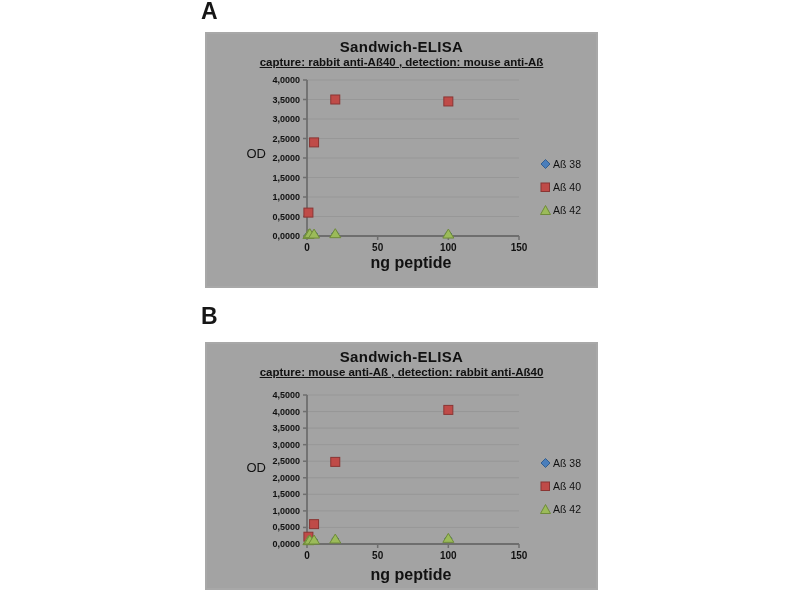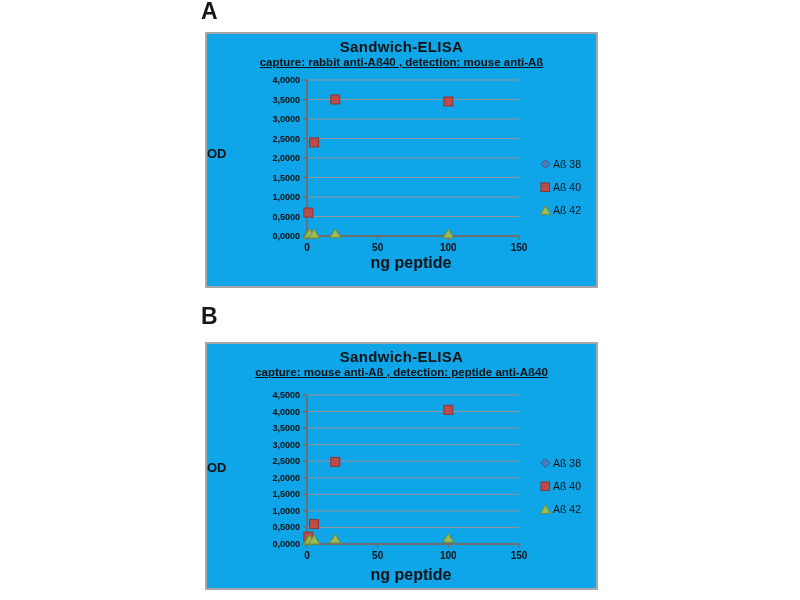--- a/index.html
+++ b/index.html
@@ -1,30 +1,30 @@
 <!DOCTYPE html>
 <html><head>
 <meta charset="utf-8">
 <style>
   html,body{margin:0;padding:0;background:#ffffff;}
   body{position:relative;width:800px;height:600px;overflow:hidden;
        font-family:"Liberation Sans",sans-serif;color:#111;}
   .panel-letter{position:absolute;left:201px;font-size:23px;font-weight:bold;color:#161616;}
   #letter-a{top:-2px;}
   #letter-b{top:303px;}
-  .panel{position:absolute;left:205px;width:393px;background:#0ea5e9;
+  .panel{position:absolute;left:205px;width:393px;background:#a3a3a3;
          border:2px solid #a8a8a8;box-sizing:border-box;}
   #panel-0{top:32px;height:256px;}
   #panel-1{top:342px;height:248px;}
   .chart-title{position:absolute;top:4px;left:0;width:100%;text-align:center;
                font-size:15px;font-weight:bold;letter-spacing:.3px;}
   .chart-subtitle{position:absolute;top:22px;left:0;width:100%;text-align:center;
                   font-size:11.5px;font-weight:bold;text-decoration:underline;}
-  .ylabel{position:absolute;left:0;width:36px;text-align:left;
-          font-size:13px;font-weight:bold;}
+  .ylabel{position:absolute;left:23px;width:36px;text-align:right;
+          font-size:13px;font-weight:normal;}
   #panel-0 .ylabel{top:112px;}
   #panel-1 .ylabel{top:116px;}
   .xlabel{position:absolute;left:98px;width:212px;text-align:center;
           font-size:16px;font-weight:bold;}
   #panel-0 .xlabel{top:220px;}
   #panel-1 .xlabel{top:222px;}
   svg.plot{position:absolute;left:0;top:0;}
   .legend{position:absolute;left:332px;display:flex;flex-direction:column;}
   #panel-0 .legend{top:118px;}
   #panel-1 .legend{top:107px;}
@@ -120,21 +120,21 @@
         </span>
       <span>Aß 42</span>
     </div>
   </div>
 </section>
 
 <div class="panel-letter" id="letter-b">B</div>
 
 <section class="panel" id="panel-1">
   <div class="chart-title">Sandwich-ELISA</div>
-  <div class="chart-subtitle">capture: mouse anti-Aß , detection: peptide anti-Aß40</div>
+  <div class="chart-subtitle">capture: mouse anti-Aß , detection: rabbit anti-Aß40</div>
   <div class="ylabel">OD</div>
   <svg class="plot" id="plot-1" width="393" height="248" viewBox="0 0 393 248">
       <line x1="96" y1="200" x2="100" y2="200" stroke="#6e6e6e" stroke-width="1.5"></line>
       <text x="93" y="203" text-anchor="end" font-size="9" class="tick-text">0,0000</text>
       <line x1="100" y1="183.44444444444446" x2="312" y2="183.44444444444446" stroke="#979797" stroke-width="1"></line>
       <line x1="96" y1="183.44444444444446" x2="100" y2="183.44444444444446" stroke="#6e6e6e" stroke-width="1.5"></line>
       <text x="93" y="186.44444444444446" text-anchor="end" font-size="9" class="tick-text">0,5000</text>
       <line x1="100" y1="166.88888888888889" x2="312" y2="166.88888888888889" stroke="#979797" stroke-width="1"></line>
       <line x1="96" y1="166.88888888888889" x2="100" y2="166.88888888888889" stroke="#6e6e6e" stroke-width="1.5"></line>
       <text x="93" y="169.88888888888889" text-anchor="end" font-size="9" class="tick-text">1,0000</text>

